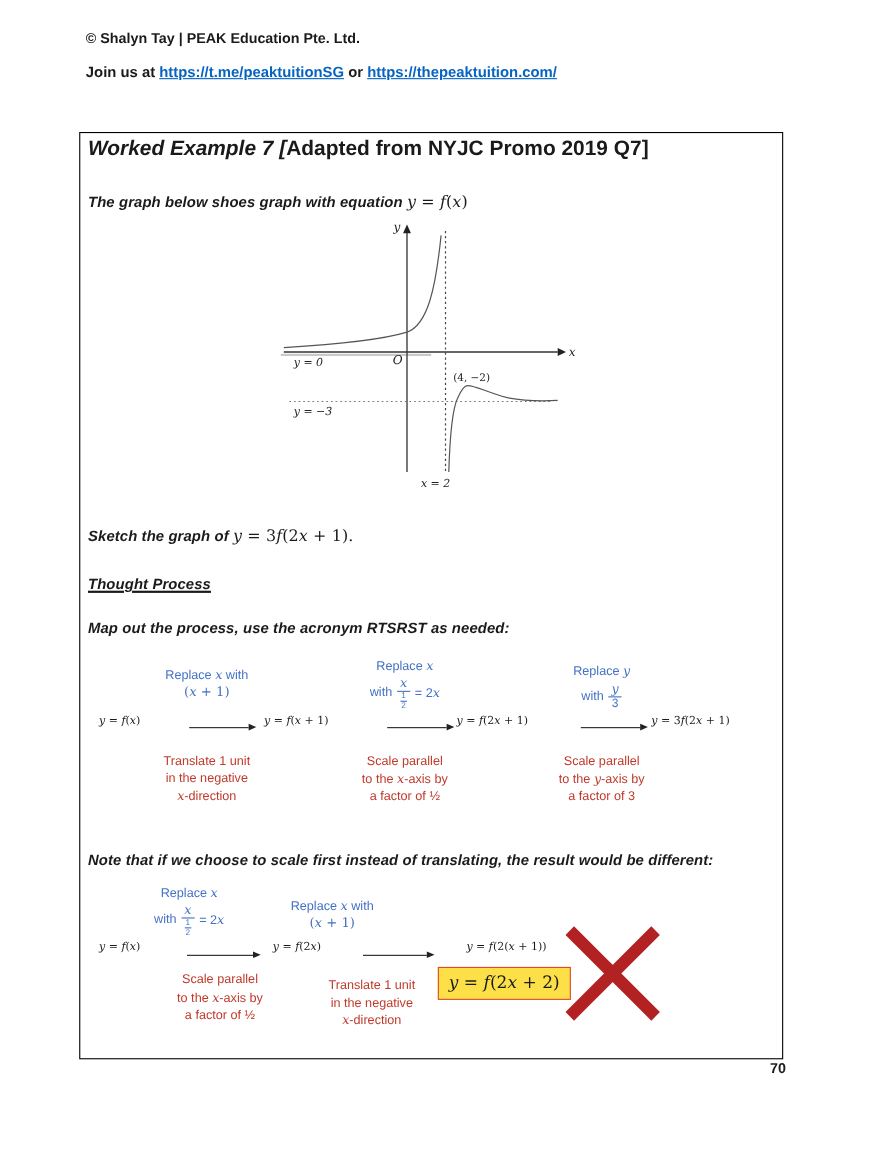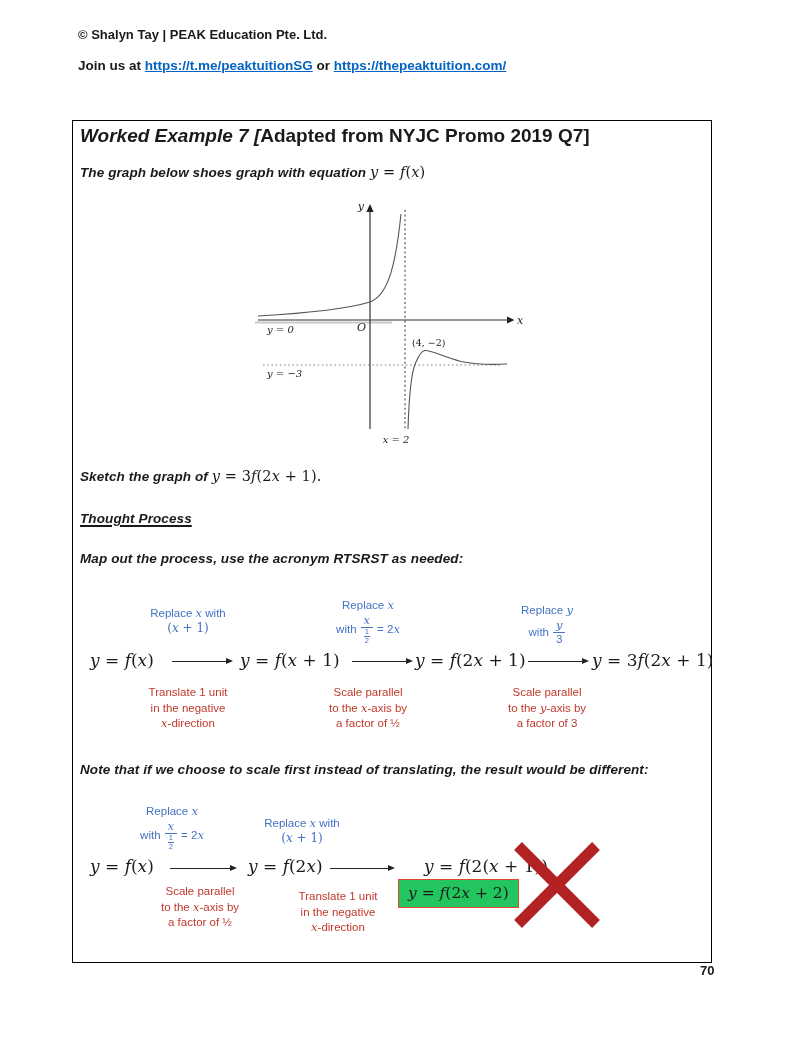--- a/index.html
+++ b/index.html
@@ -14,49 +14,49 @@
   .abs{position:absolute;}
   
   .copyright{left:78px; top:27px; font-size:13px; font-weight:bold;}
   .joinline{left:78px; top:58px; font-size:13.5px; font-weight:bold;}
   .joinline a{color:var(--link); text-decoration:underline; cursor:pointer;}
   
   .we-box{left:72px; top:120px; width:640px; height:843px; border:1.6px solid #000;}
   .we-title{left:80px; top:125px; font-size:19px; text-decoration-thickness:1.5px; text-underline-offset:2px;}
   .we-title .t-it{font-style:italic; font-weight:bold;}
   .we-title .t-b{font-weight:bold;}
-  .bodytext{font-size:13.5px; font-weight:bold; font-style:italic; letter-spacing:.1px;}
+  .bodytext{font-size:13.5px; font-weight:bold; font-style:italic; letter-spacing:.1px;margin-top:12px;}
   .intro{left:80px; top:164px;}
   .sketch{left:80px; top:468px;}
   .thought{left:80px; top:511px; text-decoration:underline; text-decoration-thickness:1.5px; text-underline-offset:2px;}
   .mapline{left:80px; top:551px;}
   .noteline{left:80px; top:762px;}
   
   .math{font-family:"DejaVu Serif", serif; font-weight:normal; font-style:normal;}
   .mi{font-family:"DejaVu Serif", serif; font-style:italic;}
-  .eq{position:absolute; font-size:17px; white-space:nowrap;}
+  .eq{position:absolute; font-size:10px; white-space:nowrap;}
   .intro .math, .sketch .math{font-size:14.5px; font-weight:normal;}
   
   .blue-label{position:absolute; width:150px; transform:translateX(-50%); text-align:center;
     color:var(--blue); font-size:11.5px; line-height:15px;}
   .red-label{position:absolute; width:150px; transform:translateX(-50%); text-align:center;
     color:var(--red); font-size:11.5px; line-height:15.5px;}
   .fracline{display:flex; justify-content:center; align-items:center; gap:4px; margin-top:1px;}
   .frac{display:inline-block; text-align:center; vertical-align:middle;}
   .fnum{display:block; border-bottom:1px solid currentColor; padding:0 3px; line-height:1.1; font-size:11.5px;}
   .fden{display:block; line-height:1.15; font-size:11px;}
   .minifrac{display:inline-block; font-size:7.5px; text-align:center; vertical-align:middle;}
   .mnum{display:block; border-bottom:1px solid currentColor; line-height:1.15; padding:0 1px;}
   .mden{display:block; line-height:1.15;}
   
   .arrow{position:absolute; height:0; border-top:1.3px solid #222;}
   .arrow::after{content:""; position:absolute; right:-7px; top:-4.4px;
     border-left:7px solid #222; border-top:3.6px solid transparent; border-bottom:3.6px solid transparent;}
   
-  .redbox{position:absolute; left:398px; top:879px; border:1.6px solid var(--boxred); padding:4px 9px 5px 9px; background:#22c55e;}
+  .redbox{position:absolute; left:398px; top:879px; border:1.6px solid var(--boxred); padding:4px 9px 5px 9px; background:#fde047;}
   .redbox .eqin{font-size:15.5px; white-space:nowrap;}
   
   .pagenum{left:700px; top:963px; font-size:13px; font-weight:bold;}
   
   .gsvg text{font-family:"DejaVu Serif", serif; fill:#222;}
 </style>
 </head>
 <body>
 
 <div class="page">

